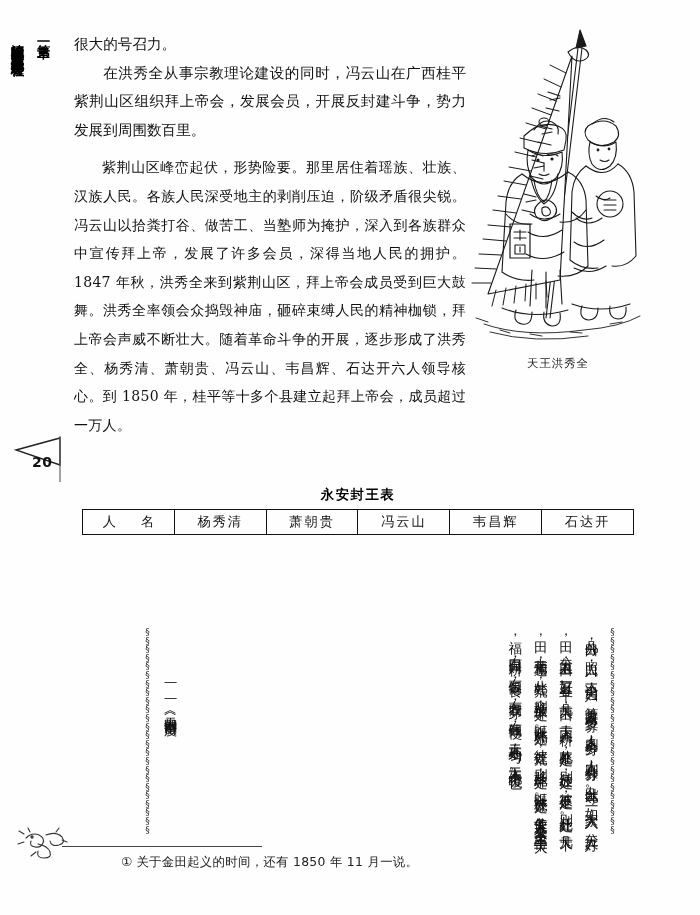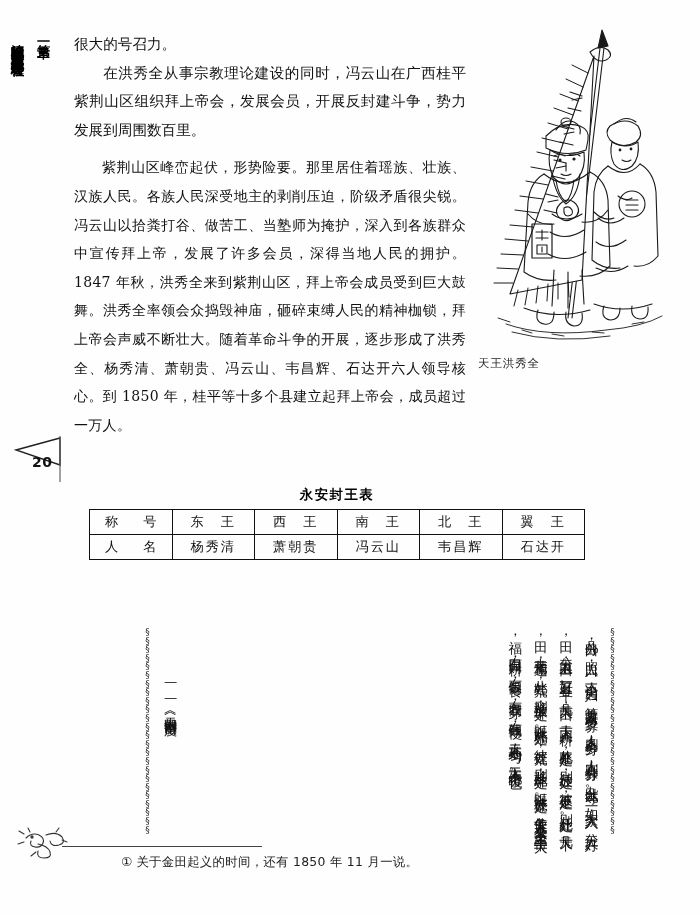--- a/index.html
+++ b/index.html
@@ -91,39 +91,40 @@
   .narrow-col { width: 392px; }
   .sup-note {
     font-size: 9.5px;
     vertical-align: super;
     line-height: 0;
   }
 
   
   .figure {
     position: absolute;
-    left: 478px;
+    left: 456px;
     top: 18px;
     width: 204px;
+    text-align: center;
   }
   .figure svg { display: block; margin: 0 auto; }
   .fig-caption {
     margin-top: 2px;
     font-size: 11.4px;
     color: #222;
     letter-spacing: 1px;
     font-family: "DejaVu Sans", "Liberation Sans", sans-serif;
   }
 
   
   .table-block {
     position: absolute;
-    left: 89px;
+    left: 82px;
     top: 486px;
-    width: 496px;
+    width: 552px;
   }
   .table-title {
     text-align: center;
     font-size: 13.4px;
     font-weight: bold;
     letter-spacing: 1.5px;
     margin-bottom: 5px;
     color: #000;
   }
   table.wangtable {
@@ -361,28 +362,20 @@
     <p class="body narrow-col">很大的号召力。</p>
     <p class="body narrow-col indent">在洪秀全从事宗教理论建设的同时，冯云山在广西桂平紫荆山区组织拜上帝会，发展会员，开展反封建斗争，势力发展到周围数百里。</p>
     <p class="body kai narrow-col indent" style="margin-top:9px">紫荆山区峰峦起伏，形势险要。那里居住着瑶族、壮族、汉族人民。各族人民深受地主的剥削压迫，阶级矛盾很尖锐。冯云山以拾粪打谷、做苦工、当塾师为掩护，深入到各族群众中宣传拜上帝，发展了许多会员，深得当地人民的拥护。1847 年秋，洪秀全来到紫荆山区，拜上帝会成员受到巨大鼓舞。洪秀全率领会众捣毁神庙，砸碎束缚人民的精神枷锁，拜上帝会声威不断壮大。随着革命斗争的开展，逐步形成了洪秀全、杨秀清、萧朝贵、冯云山、韦昌辉、石达开六人领导核心。到 1850 年，桂平等十多个县建立起拜上帝会，成员超过一万人。</p>
   </div>
 
   <div class="table-block">
     <div class="table-title">永安封王表</div>
     <table class="wangtable">
       <tbody>
         <tr>
-          <td>称　号</td>
-          <td>东　王</td>
-          <td>西　王</td>
-          <td>南　王</td>
-          <td>北　王</td>
-          <td>翼　王</td>
-        </tr>
-        <tr>
           <td>人　名</td>
           <td>杨秀清</td>
           <td>萧朝贵</td>
           <td>冯云山</td>
           <td>韦昌辉</td>
           <td>石达开</td>
         </tr>
       </tbody>
     </table>
   </div>

